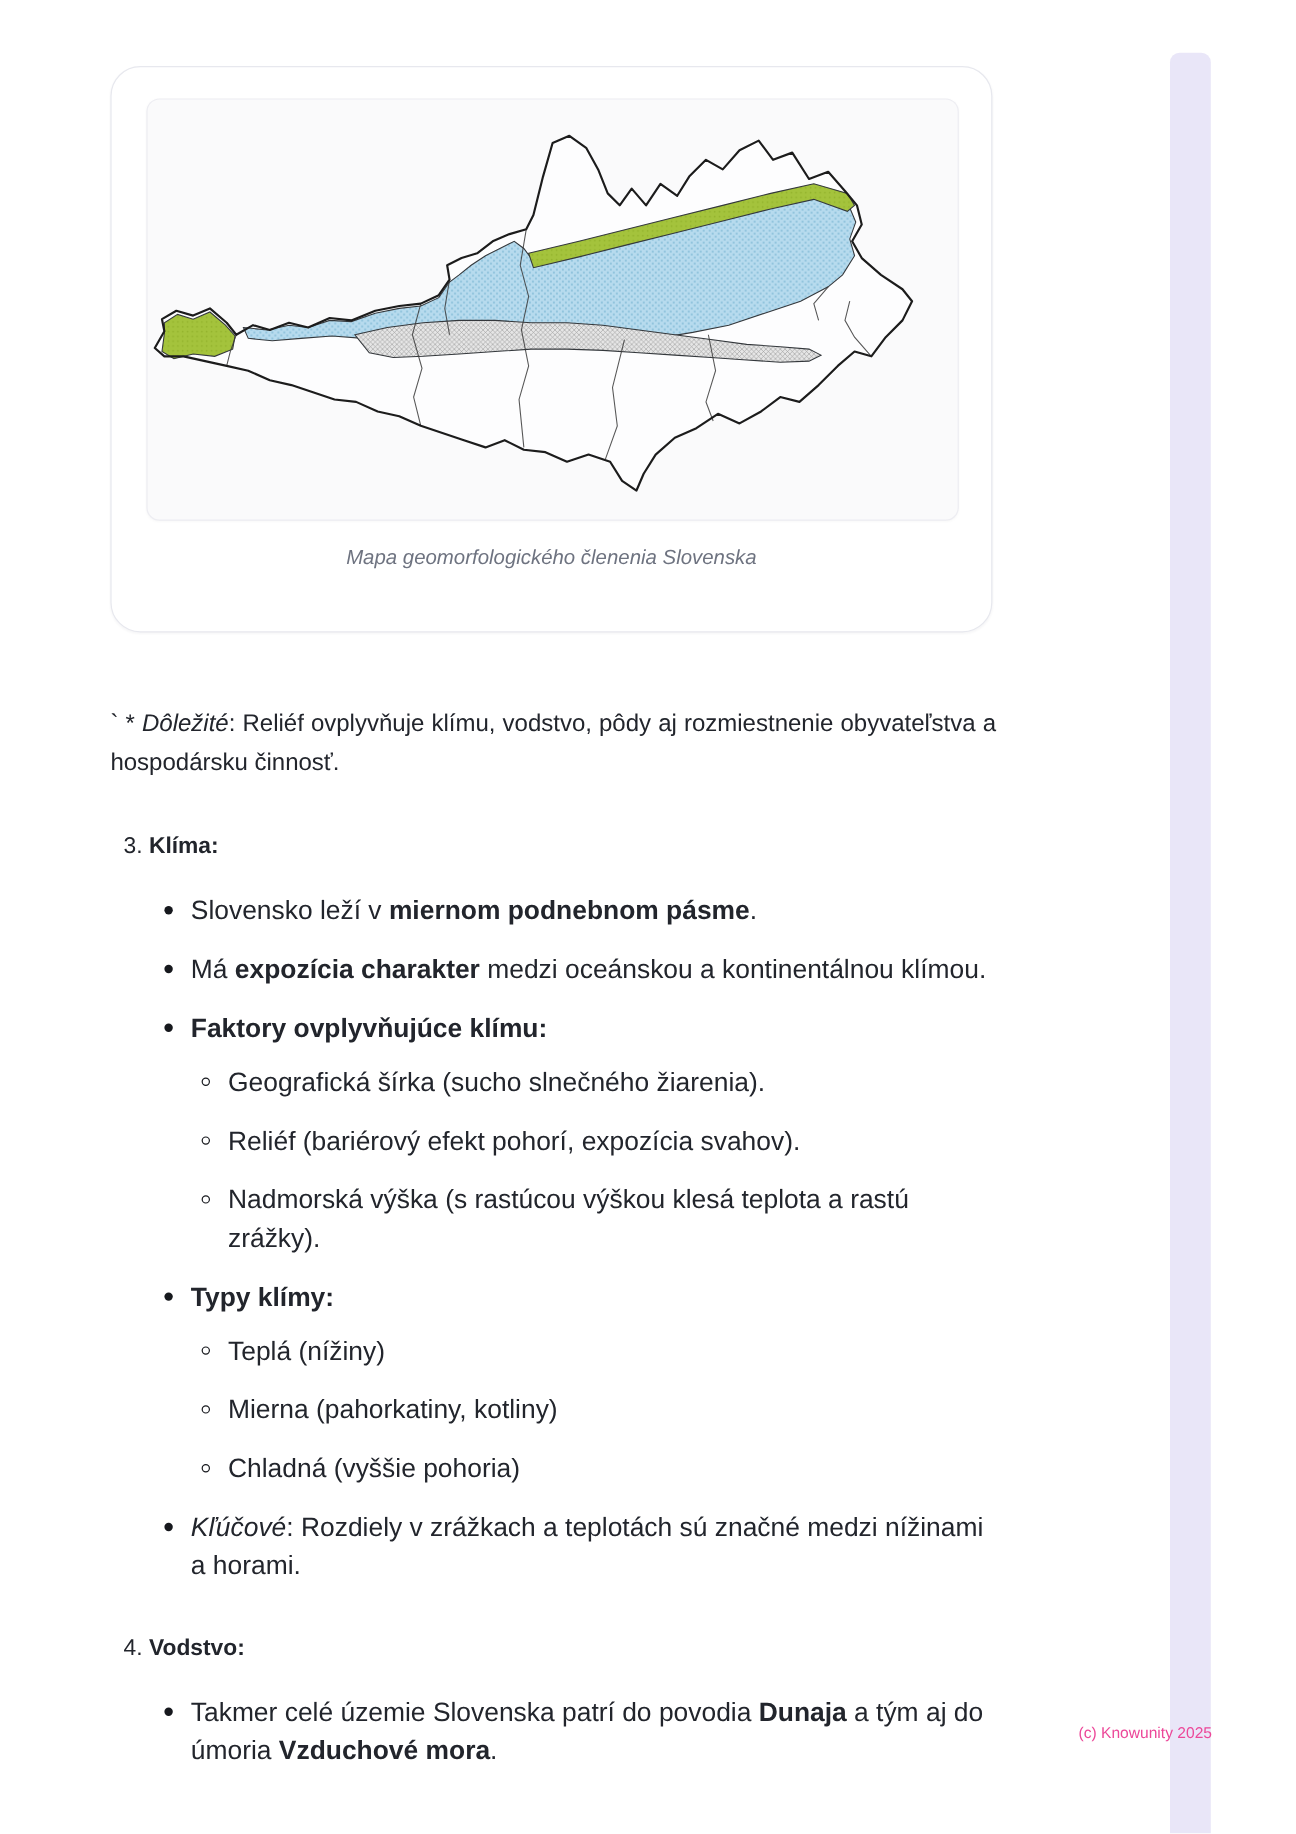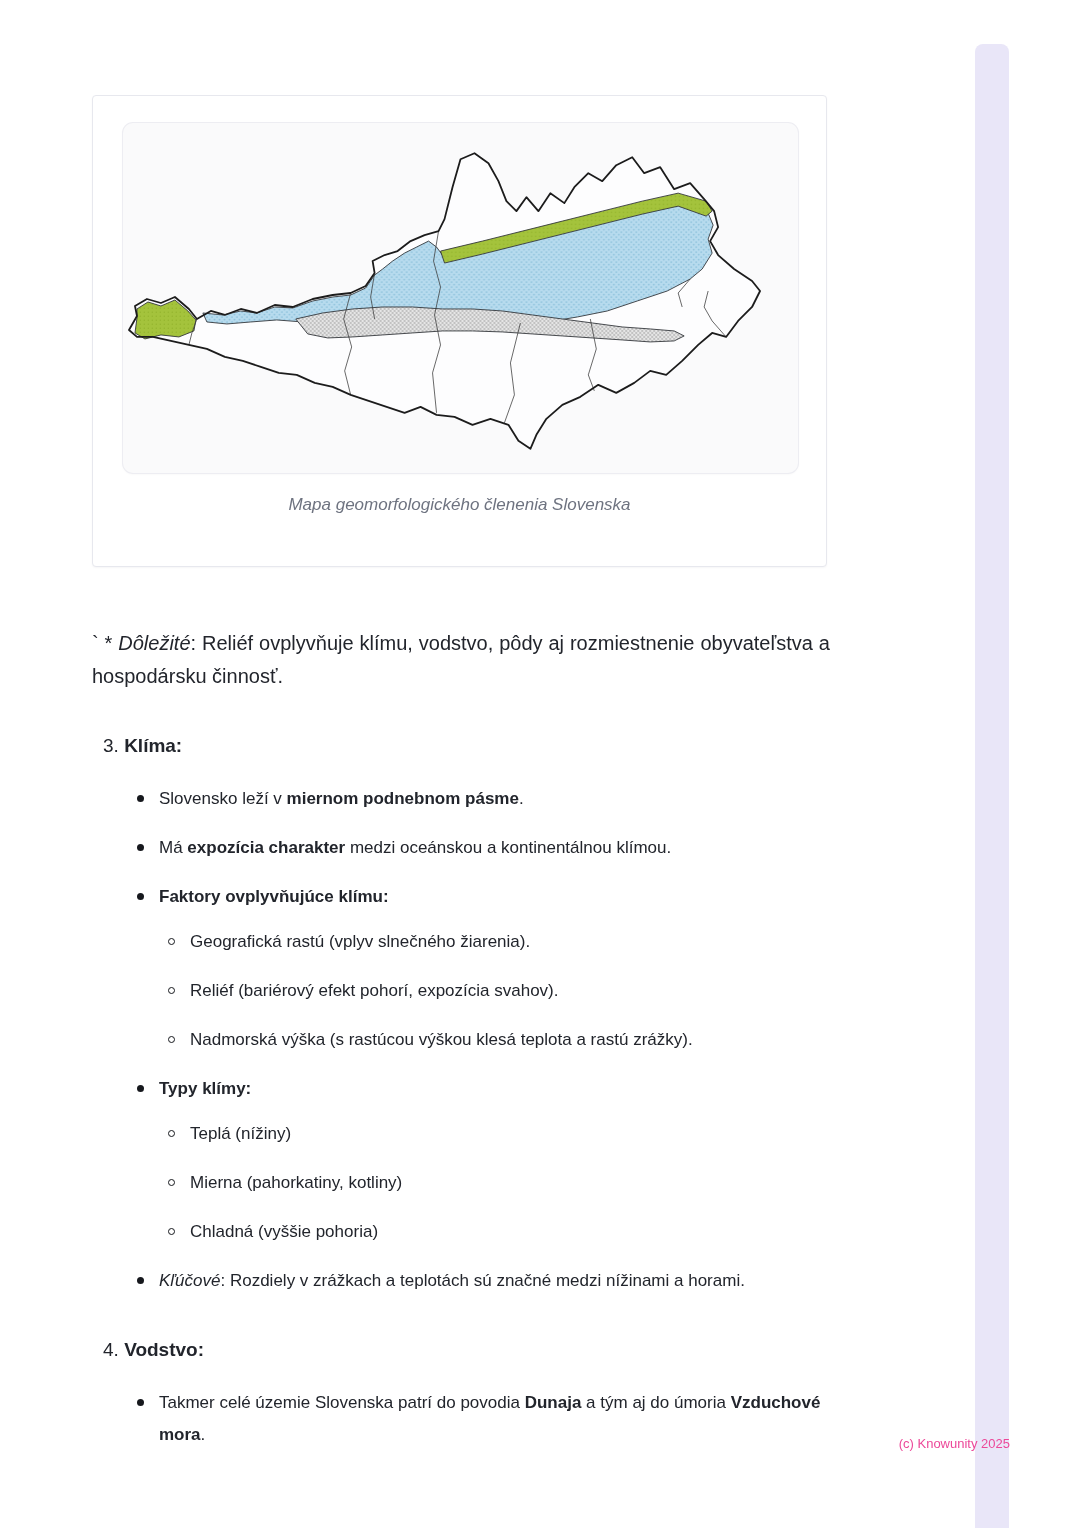--- a/index.html
+++ b/index.html
@@ -15,24 +15,23 @@
     position:absolute;
     left:975px;top:44px;bottom:0;width:34px;
     border-radius:8px 8px 0 0;
     z-index:1;
   }
   .doc{position:absolute;left:92px;top:55px;width:738px;z-index:2}
   .card{
     width:735px;height:472px;
     background:#ffffff;
     border:1px solid #e7e8ee;
-    border-radius:4px;
+    border-radius:25px;
     box-shadow:0 1px 2px rgba(16,24,40,.04);
     padding:27px 30px 0 30px;
-    margin-top:40px;
   }
   .map-box{
     width:675px;height:350px;
     background:#fafafb;
     border-radius:10px;
     box-shadow:0 0 0 1px #ededf2, 0 1px 3px rgba(0,0,0,.05);
     overflow:hidden;
   }
   .caption{
     margin-top:22px;
@@ -49,21 +48,21 @@
   }
   .note i{font-style:italic}
   h3.sec{
     margin:38px 0 22px 0;
     padding-left:11px;
     font-size:19px;
     line-height:30px;
     font-weight:normal;
   }
   h3.sec b{font-weight:bold}
-  .li{display:flex;margin-bottom:17px;font-size:17px;line-height:32px}
+  .li{display:flex;margin-bottom:17px;font-size:22px;line-height:32px}
   .li.tight{margin-bottom:13px}
   .l1{margin-left:45px}
   .l2{margin-left:76px}
   .mk{flex:0 0 auto;margin-top:12px}
   .disc{width:7px;height:7px;border-radius:50%;background:#16181d;margin-right:15px}
   .circ{width:7px;height:7px;border-radius:50%;border:1.5px solid #16181d;background:transparent;margin-right:15px}
   .txt{flex:1}
   .txt b{font-weight:bold}
   .txt i{font-style:italic}
   .watermark{
@@ -132,21 +131,21 @@
     <p class="txt"><span>Má </span><b>expozícia charakter</b><span> medzi oceánskou a kontinentálnou klímou.</span></p>
   </div>
 
   <div class="li l1 tight">
     <span class="mk disc"></span>
     <p class="txt"><b>Faktory ovplyvňujúce klímu:</b></p>
   </div>
 
   <div class="li l2">
     <span class="mk circ"></span>
-    <p class="txt">Geografická rastú (vplyv slnečného žiarenia).</p>
+    <p class="txt">Geografická šírka (sucho slnečného žiarenia).</p>
   </div>
   <div class="li l2">
     <span class="mk circ"></span>
     <p class="txt">Reliéf (bariérový efekt pohorí, expozícia svahov).</p>
   </div>
   <div class="li l2">
     <span class="mk circ"></span>
     <p class="txt">Nadmorská výška (s rastúcou výškou klesá teplota a rastú zrážky).</p>
   </div>
 

